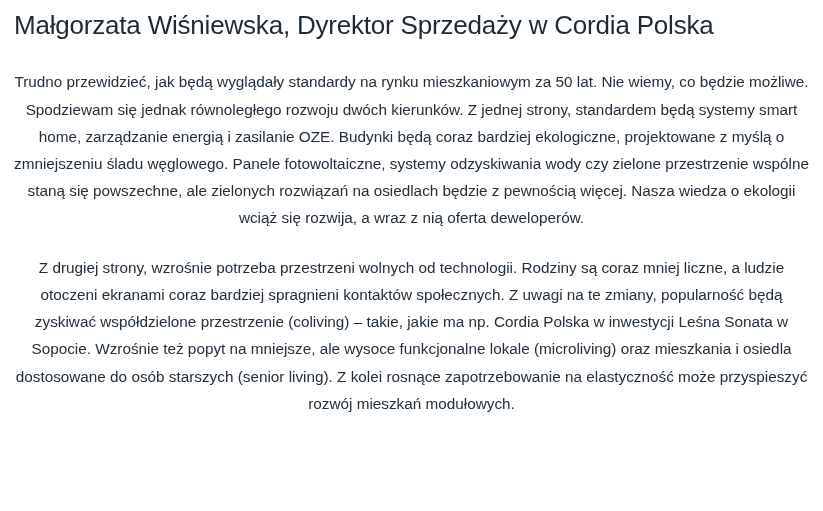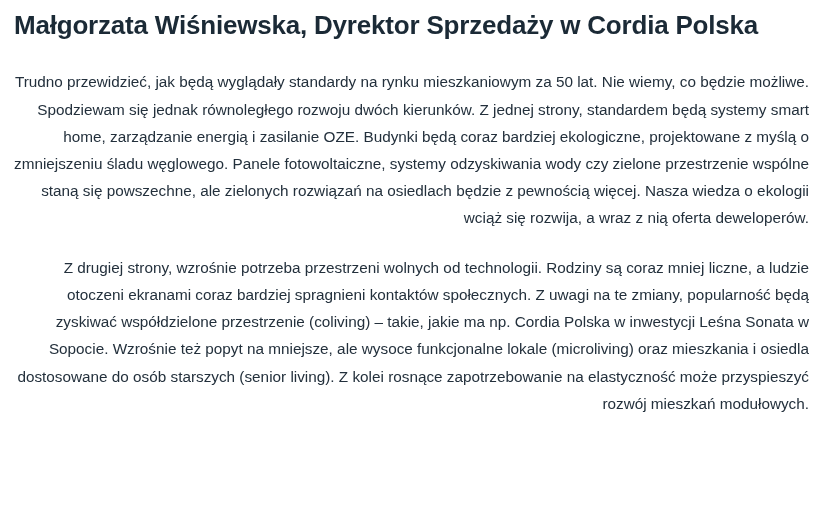--- a/index.html
+++ b/index.html
@@ -15,33 +15,33 @@
     color: #1d2433;
     -webkit-font-smoothing: antialiased;
   }
   .article {
     padding: 8px 14px 0 14px;
     box-sizing: border-box;
   }
   .article-title {
     font-size: 26px;
     line-height: 1.32;
-    font-weight: 700;
+    font-weight: 400;
     letter-spacing: -0.2px;
     color: #1b2a36;
     margin: 0 0 26px 0;
     max-width: 790px;
   }
   .article-paragraph {
     font-size: 15.3px;
     line-height: 1.78;
     color: #23303c;
     margin: 16px 0 22px 0;
     max-width: 800px;
-    text-align: right;
+    text-align: center;
   }
 </style>
 </head>
 <body>
 
 <div class="article">
   <h1 class="article-title">Małgorzata Wiśniewska, Dyrektor Sprzedaży w Cordia Polska</h1>
   <p class="article-paragraph">Trudno przewidzieć, jak będą wyglądały standardy na rynku mieszkaniowym za 50 lat. Nie wiemy, co będzie możliwe. Spodziewam się jednak równoległego rozwoju dwóch kierunków. Z jednej strony, standardem będą systemy smart home, zarządzanie energią i zasilanie OZE. Budynki będą coraz bardziej ekologiczne, projektowane z myślą o zmniejszeniu śladu węglowego. Panele fotowoltaiczne, systemy odzyskiwania wody czy zielone przestrzenie wspólne staną się powszechne, ale zielonych rozwiązań na osiedlach będzie z pewnością więcej. Nasza wiedza o ekologii wciąż się rozwija, a wraz z nią oferta deweloperów.</p>
   <p class="article-paragraph">Z drugiej strony, wzrośnie potrzeba przestrzeni wolnych od technologii. Rodziny są coraz mniej liczne, a ludzie otoczeni ekranami coraz bardziej spragnieni kontaktów społecznych. Z uwagi na te zmiany, popularność będą zyskiwać współdzielone przestrzenie (coliving) – takie, jakie ma np. Cordia Polska w inwestycji Leśna Sonata w Sopocie. Wzrośnie też popyt na mniejsze, ale wysoce funkcjonalne lokale (microliving) oraz mieszkania i osiedla dostosowane do osób starszych (senior living). Z kolei rosnące zapotrzebowanie na elastyczność może przyspieszyć rozwój mieszkań modułowych.</p>
 </div>

